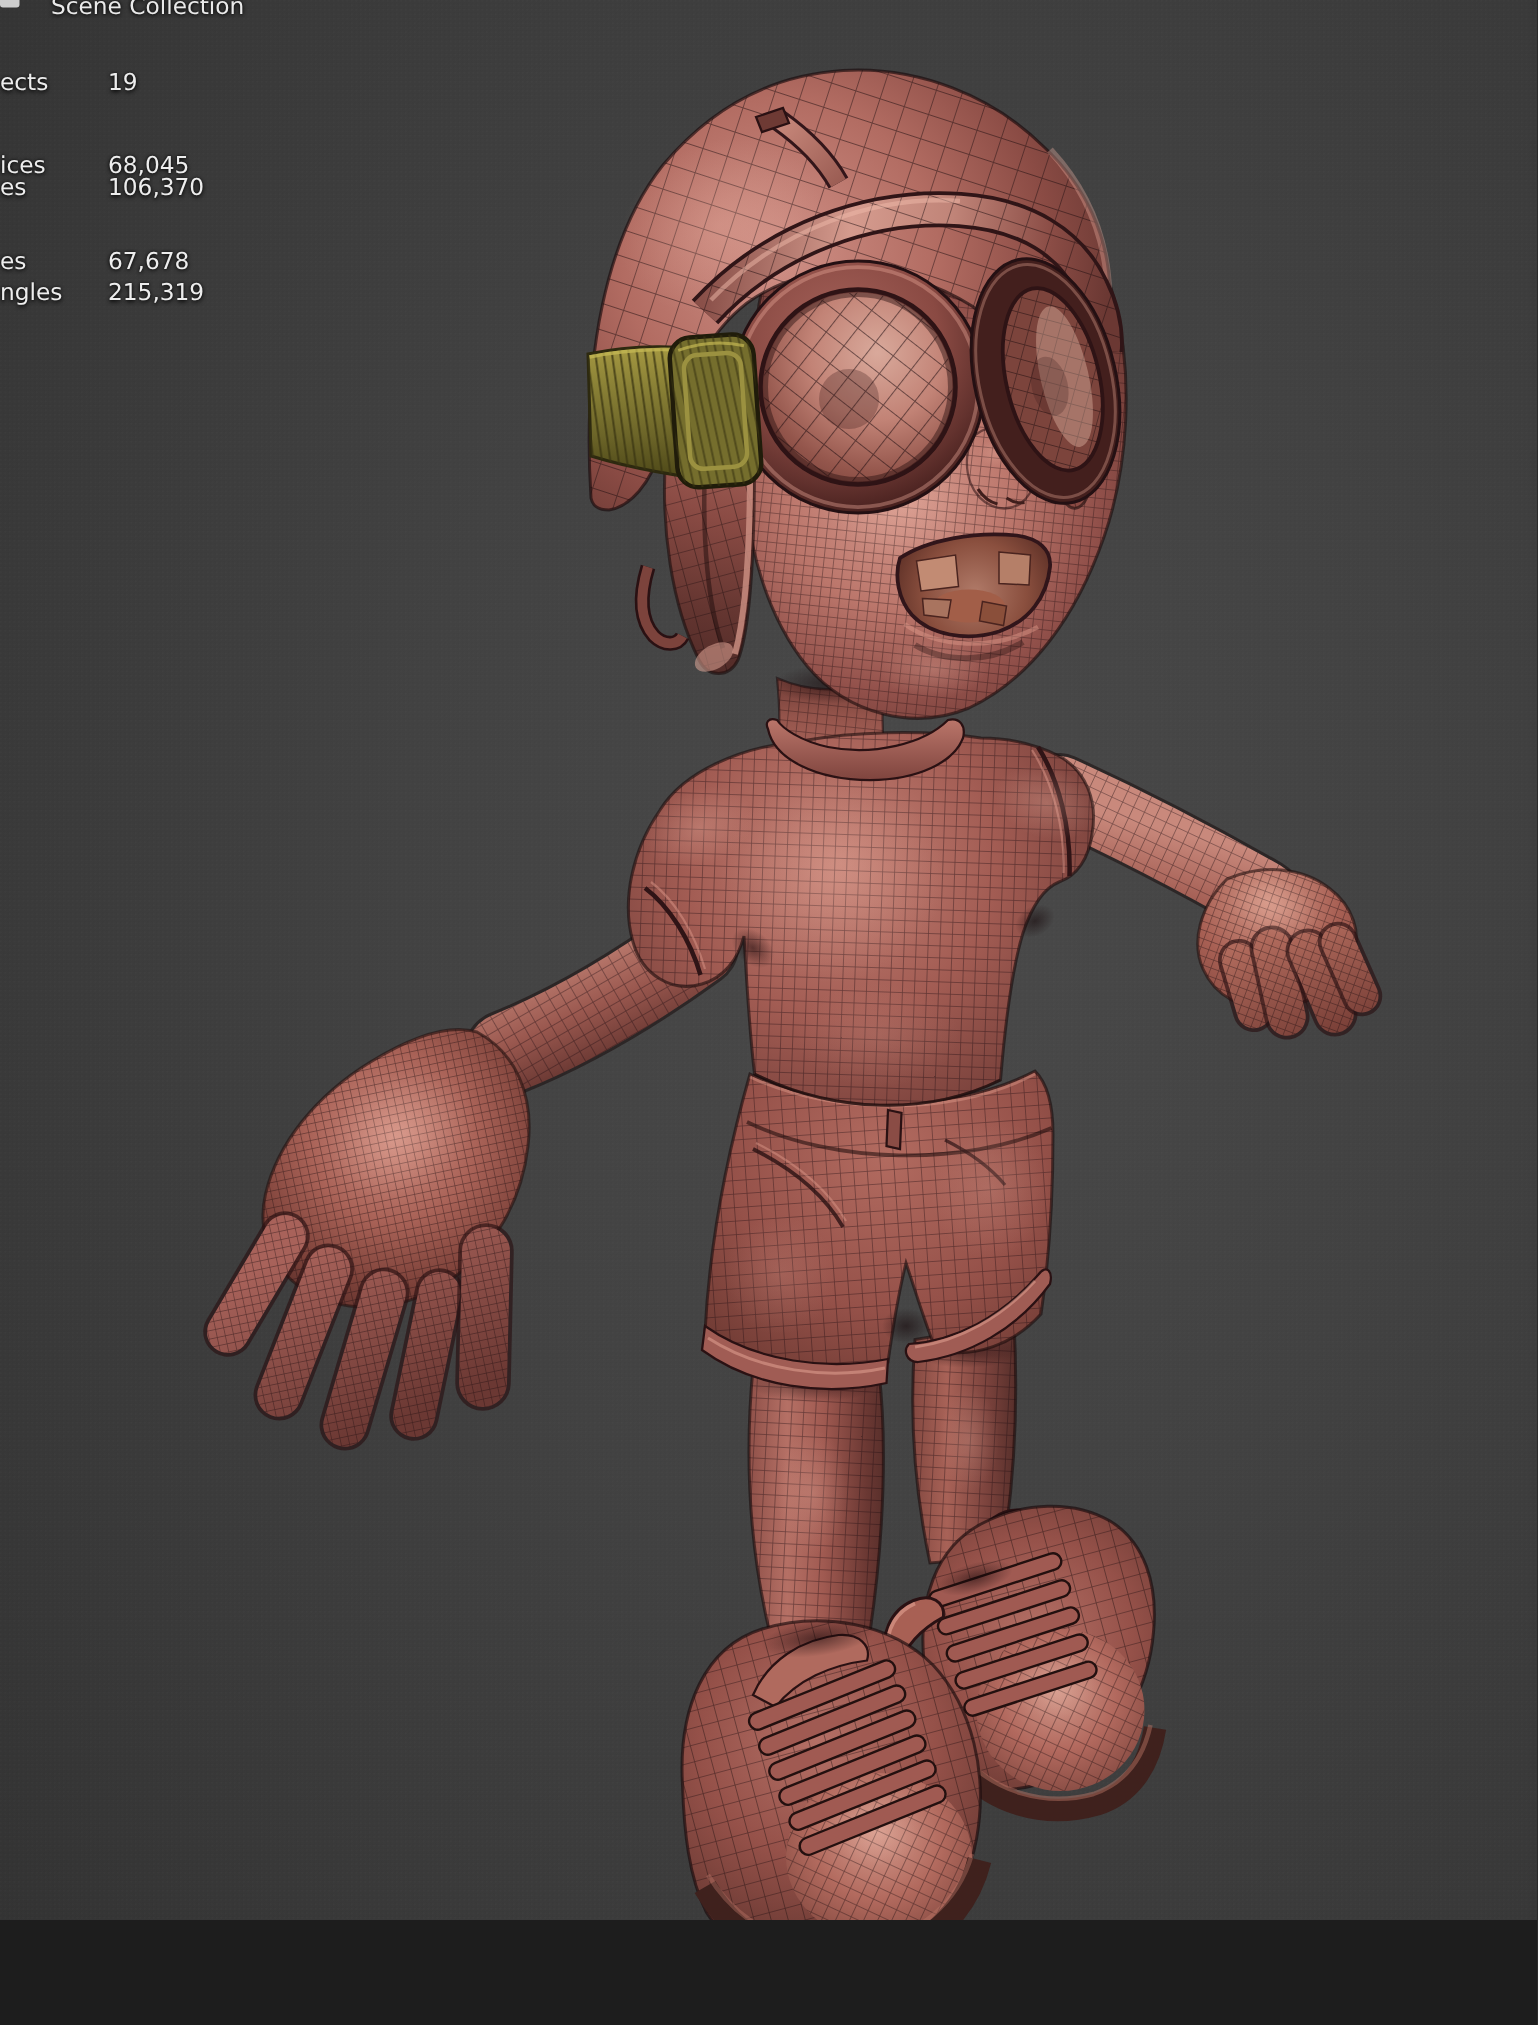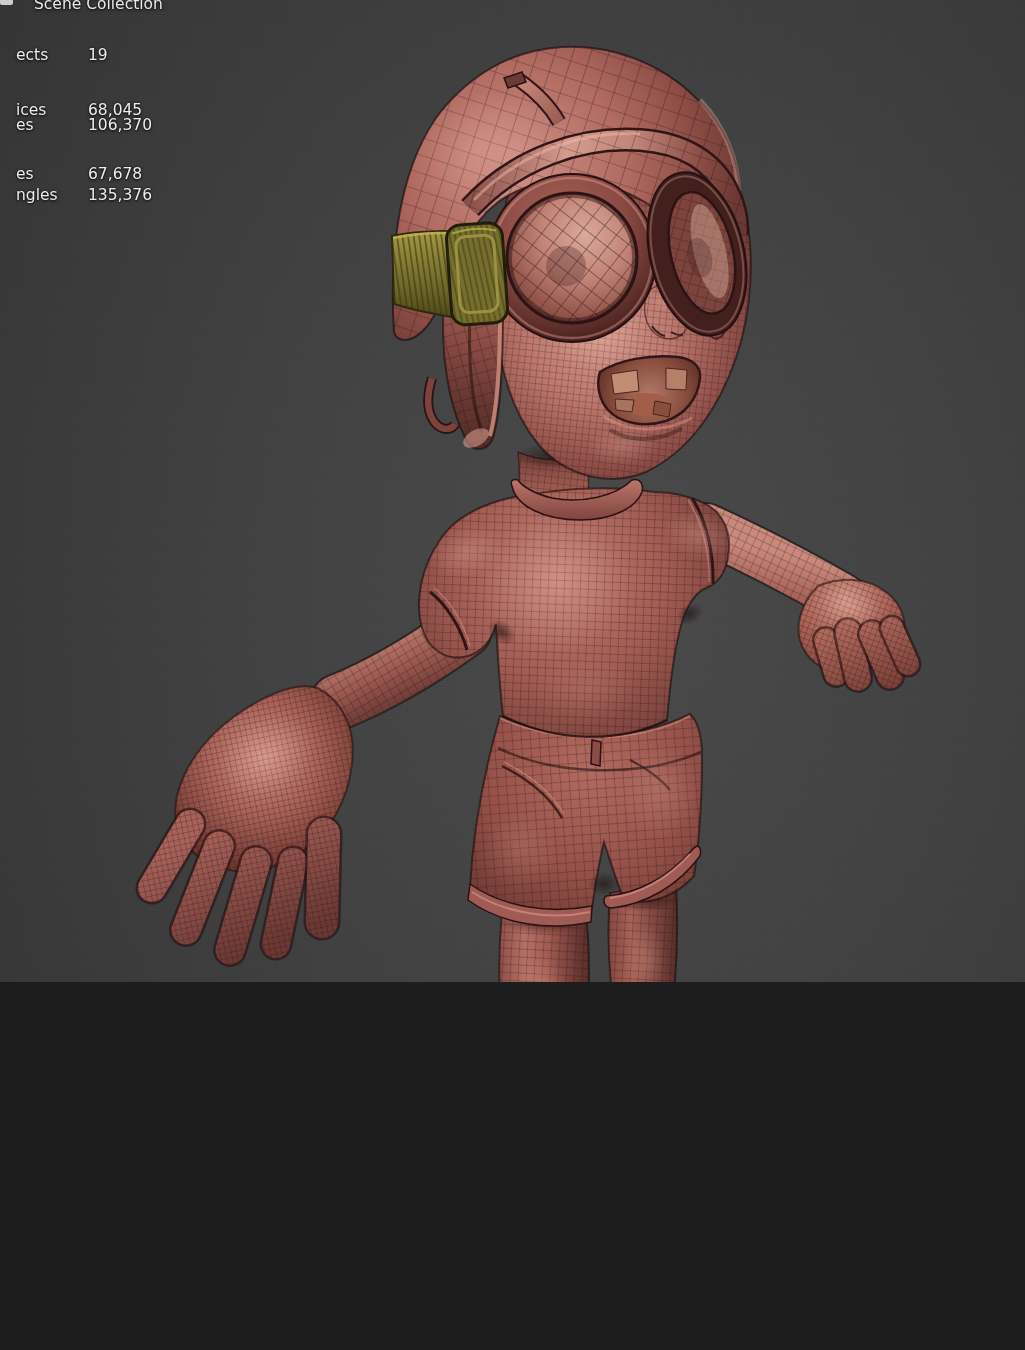--- a/index.html
+++ b/index.html
@@ -1,35 +1,35 @@
 <!DOCTYPE html>
 <html><head>
 <meta charset="utf-8">
 <style>
   html,body{margin:0;padding:0;background:#1d1d1d;}
   .viewport{
     position:relative;
-    width:1025px;height:982px;
+    width:1025px;height:1280px;
     overflow:hidden;
     background:#3a3a3a;
     font-family:"DejaVu Sans","Liberation Sans",sans-serif;
   }
   .viewport svg{position:absolute;inset:0;display:block;}
   .stats-overlay{
     position:absolute;top:0;left:0;width:320px;height:230px;
     color:#ededed;
     font-size:15.5px;
     line-height:20px;
     pointer-events:none;
     text-shadow:0 1px 3px rgba(0,0,0,.85),0 0 2px rgba(0,0,0,.6);
   }
   .collection-label{position:absolute;left:34px;top:-6px;color:#e9e9e9;}
   .icon-fragment{position:absolute;left:0;top:0;width:13px;height:5px;background:rgba(226,226,226,.88);border-radius:0 0 2px 2px;}
   .stat-row{position:absolute;left:0;white-space:nowrap;}
-  .stat-row .sl{display:inline-block;min-width:72px;padding-left:16px;}
+  .stat-row .sl{display:inline-block;min-width:72px;}
   .stat-row .sv{display:inline-block;}
   .r0{top:45px;} .r1{top:80px;margin-top:20px;} .r2{top:115px;} .r3{top:164px;} .r4{top:185px;}
 </style>
 </head>
 <body>
 
 <div class="viewport">
 
 <svg viewBox="0 0 1025 1350" width="1025" height="1350" aria-hidden="true">
   <defs>
@@ -492,17 +492,17 @@
     <div class="stat-row r1">
       <span class="sl">ices</span><span class="sv">68,045</span>
     </div>
     <div class="stat-row r2">
       <span class="sl">es</span><span class="sv">106,370</span>
     </div>
     <div class="stat-row r3">
       <span class="sl">es</span><span class="sv">67,678</span>
     </div>
     <div class="stat-row r4">
-      <span class="sl">ngles</span><span class="sv">135,376</span>
+      <span class="sl">ngles</span><span class="sv">215,319</span>
     </div>
   </div>
 
 </div>
 
 </body></html>

